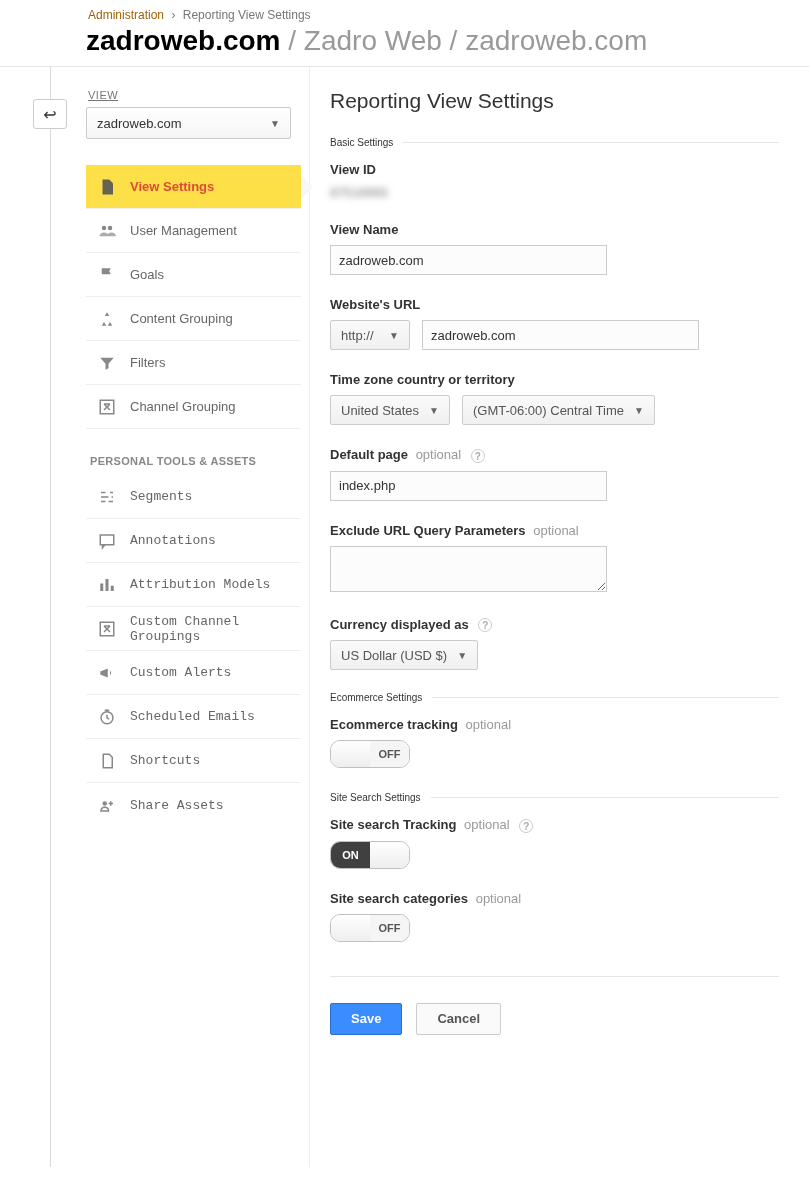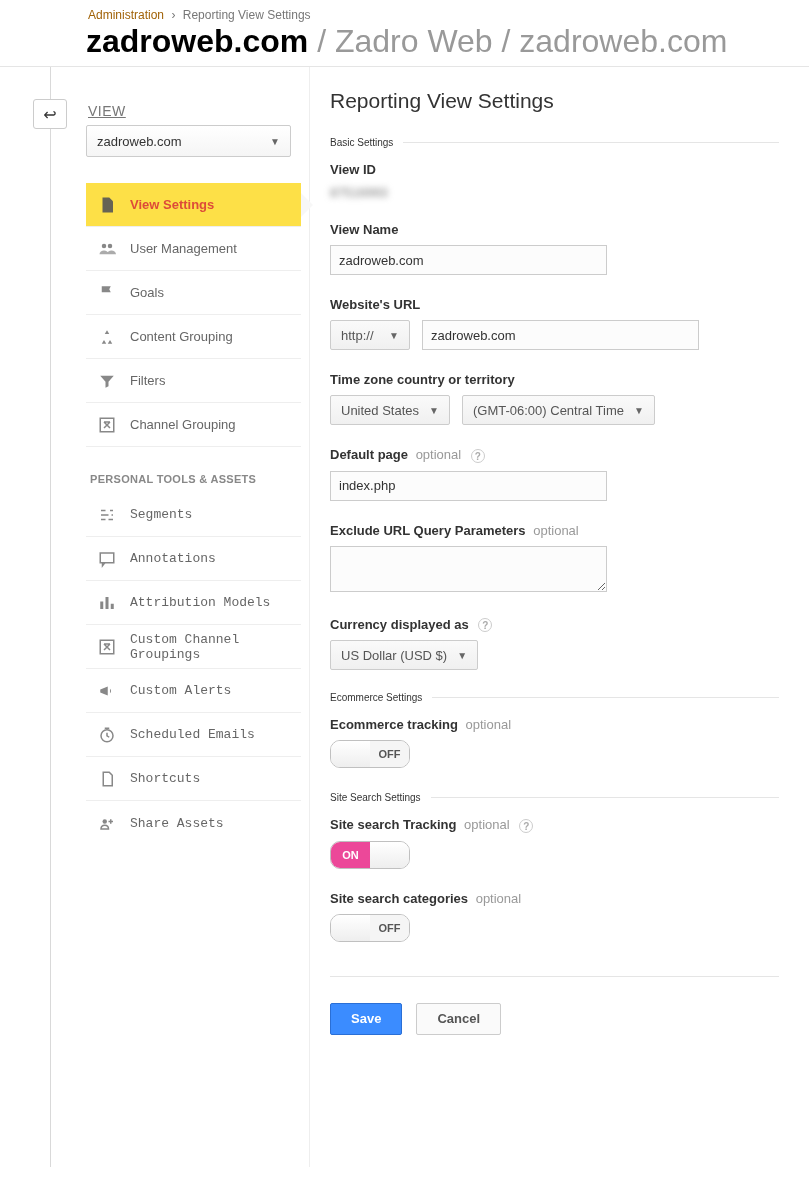--- a/index.html
+++ b/index.html
@@ -16,21 +16,21 @@
     font-size: 12px;
     color: #777;
   }
   .top-crumbs a { color: #a16207; text-decoration: none; }
   .top-crumbs .sep { margin: 0 4px; }
   .header {
     padding: 0 0 10px 86px;
     border-bottom: 1px solid #e5e5e5;
   }
   .header-title {
-    font-size: 32px;
+    font-size: 28px;
     line-height: 30px;
     color: #333;
   }
   .header-title .strong { font-weight: 700; color:#000; }
   .header-title .light { color:#999; font-weight:400; }
   .layout {
     display: flex;
     position: relative;
   }
   .back-btn {
@@ -54,24 +54,24 @@
     width:1px;
     background:#d9d9d9;
   }
   .sidebar {
     width: 310px;
     padding: 20px 8px 40px 86px;
     border-right: 1px solid #eee;
     min-height: 1100px;
   }
   .view-label {
-    font-size: 14px;
+    font-size: 11px;
     color:#777;
     letter-spacing:0.5px;
-    margin: 16px 0 6px 2px;
+    margin: 2px 0 6px 2px;
     text-decoration: underline;
   }
   .view-selector {
     height: 32px;
     border:1px solid #ccc;
     background: linear-gradient(#fff,#f5f5f5);
     border-radius:2px;
     display:flex;
     align-items:center;
     padding: 0 10px;
@@ -219,21 +219,21 @@
   .toggle .half {
     flex:1;
     display:flex;
     align-items:center;
     justify-content:center;
     font-size:11px;
     font-weight:700;
   }
   .toggle.off .half.left { background:linear-gradient(#fff,#eee);}
   .toggle.off .half.right { background:#f5f5f5; color:#555;}
-  .toggle.on .half.left { background:#ec4899; color:#fff;text-align:center;}
+  .toggle.on .half.left { background:#404040; color:#fff;text-align:center;}
   .toggle.on .half.right { background:linear-gradient(#fff,#eee);}
   .redbox {
     border: 3px solid #e53935;
     border-radius:8px;
     padding: 12px 14px 14px 14px;
     margin-bottom: 24px;
     width: 395px;
   }
   .hint {
     color:#888;

